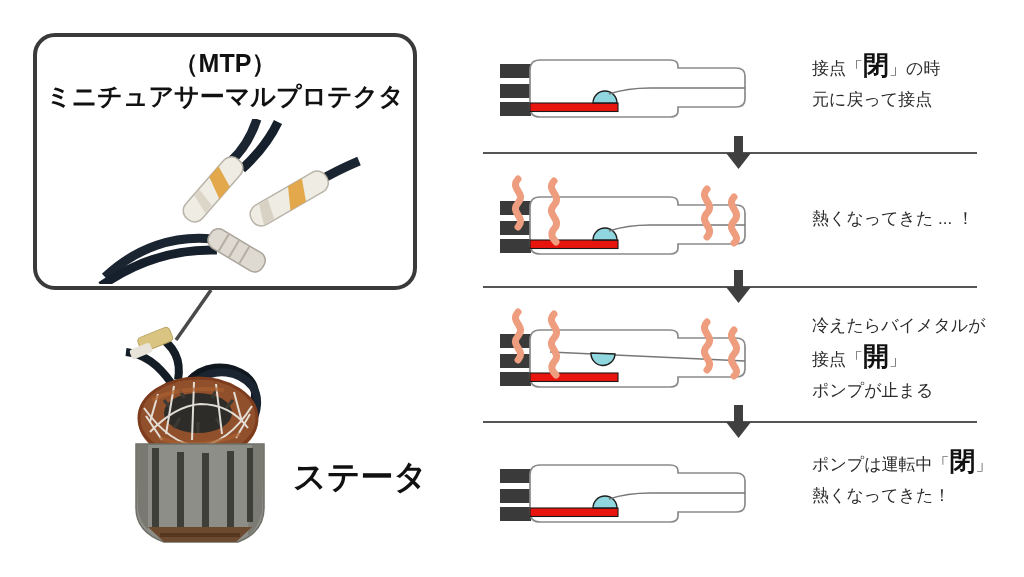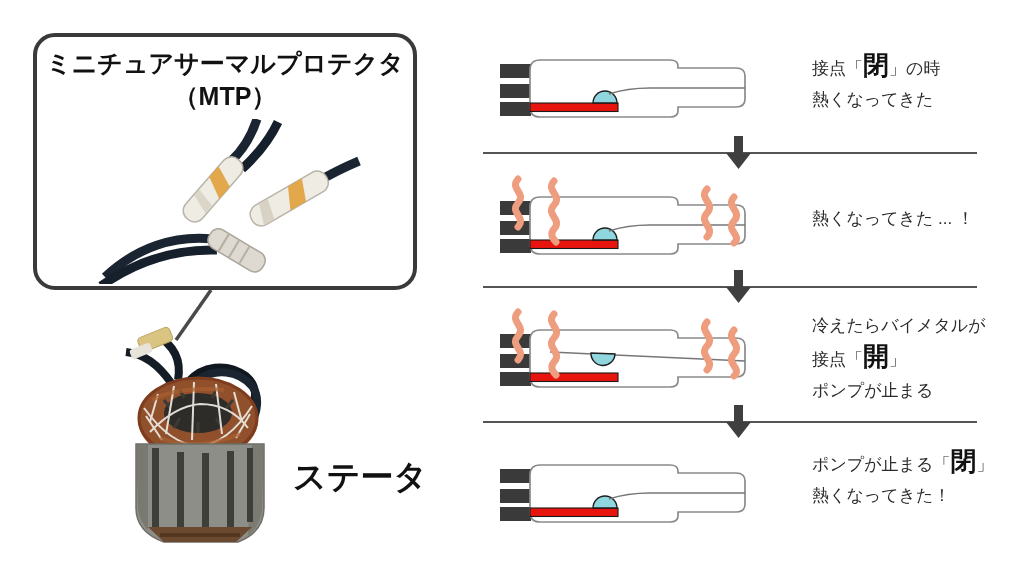--- a/index.html
+++ b/index.html
@@ -23,22 +23,22 @@
   .stage-caption .big{font-size:26px;font-weight:bold;color:#111;}
   .divider{position:absolute;left:483px;width:494px;height:34px;}
 </style>
 </head>
 <body>
 
 <div class="canvas">
 
   <div class="mtp-box">
     <div class="box-title">
+      <div>（MTP）</div>
       <div>ミニチュアサーマルプロテクタ</div>
-      <div>（MTP）</div>
     </div>
 
     <svg class="abs" style="left:42px;top:82px;" width="340" height="165" viewBox="0 0 340 165">
 
       <path d="M178 0 C 172 18, 163 32, 152 42" stroke="#1b2531" stroke-width="9" fill="none"></path>
       <path d="M199 3 C 190 22, 176 38, 163 50" stroke="#16202c" stroke-width="9" fill="none"></path>
       <g transform="translate(157,44) rotate(131)">
         <rect x="-4" y="-11" width="78" height="22" rx="10" fill="#efece4" stroke="#b9b4a8" stroke-width="1.5"></rect>
         <path d="M22 -11 L38 -11 L28 11 L14 11 Z" fill="#e2a23e" opacity="0.92"></path>
         <path d="M48 -10 L58 -10 L52 10 L44 10 Z" fill="#dcd6c8"></path>
@@ -114,21 +114,21 @@
       <rect x="12" y="64" width="31" height="14"></rect>
     </g>
     <path d="M52 22 L182 22 Q190 22 190 28 L190 30 L248 30 Q257 30 257 38 L257 61 Q257 69 248 69 L190 69 L190 73 Q190 79 182 79 L52 79 Q42 79 42 69 L42 32 Q42 22 52 22 Z" fill="#ffffff" stroke="#8a8a8a" stroke-width="1.7"></path>
     <rect x="42" y="65" width="88" height="8.5" fill="#e8150e" stroke="#1a1a1a" stroke-width="1.1"></rect>
     <path d="M105 65 A12 12 0 0 1 129 65 Z" fill="#8fd6de" stroke="#1d1d1d" stroke-width="1.4"></path>
        <path d="M121 56 C 136 51 148 50 162 50 L257 50" fill="none" stroke="#777777" stroke-width="1.7"></path>
 
   </svg></div>
       <div class="stage-caption" style="top: 50px;">
         <div><span>接点「</span><span class="big">閉</span><span>」の時</span></div>
-        <div><span>熱くなってきた</span></div>
+        <div><span>元に戻って接点</span></div>
       </div>
       <div class="divider" style="top: 136px;"><svg width="494" height="34" viewBox="0 0 494 34">
     <line x1="0" y1="17" x2="494" y2="17" stroke="#555555" stroke-width="2"></line>
     <g fill="#3f3f3f">
       <rect x="251" y="0" width="9" height="18"></rect>
       <polygon points="243,17 268,17 255.5,33"></polygon>
     </g>
   </svg></div>
       <div class="stage-diagram" style="left: 488px; top: 175px;"><svg width="260" height="95" viewBox="0 0 260 95">
     <g fill="#3a3a3a">
@@ -194,18 +194,18 @@
       <rect x="12" y="46" width="31" height="14"></rect>
       <rect x="12" y="64" width="31" height="14"></rect>
     </g>
     <path d="M52 22 L182 22 Q190 22 190 28 L190 30 L248 30 Q257 30 257 38 L257 61 Q257 69 248 69 L190 69 L190 73 Q190 79 182 79 L52 79 Q42 79 42 69 L42 32 Q42 22 52 22 Z" fill="#ffffff" stroke="#8a8a8a" stroke-width="1.7"></path>
     <rect x="42" y="65" width="88" height="8.5" fill="#e8150e" stroke="#1a1a1a" stroke-width="1.1"></rect>
     <path d="M105 65 A12 12 0 0 1 129 65 Z" fill="#8fd6de" stroke="#1d1d1d" stroke-width="1.4"></path>
        <path d="M121 56 C 136 51 148 50 162 50 L257 50" fill="none" stroke="#777777" stroke-width="1.7"></path>
 
   </svg></div>
       <div class="stage-caption" style="top: 446px;">
-        <div><span>ポンプが止まる「</span><span class="big">閉</span><span>」</span></div>
+        <div><span>ポンプは運転中「</span><span class="big">閉</span><span>」</span></div>
         <div><span>熱くなってきた！</span></div>
       </div>
     </div>
 
 </div>
 
 </body></html>

